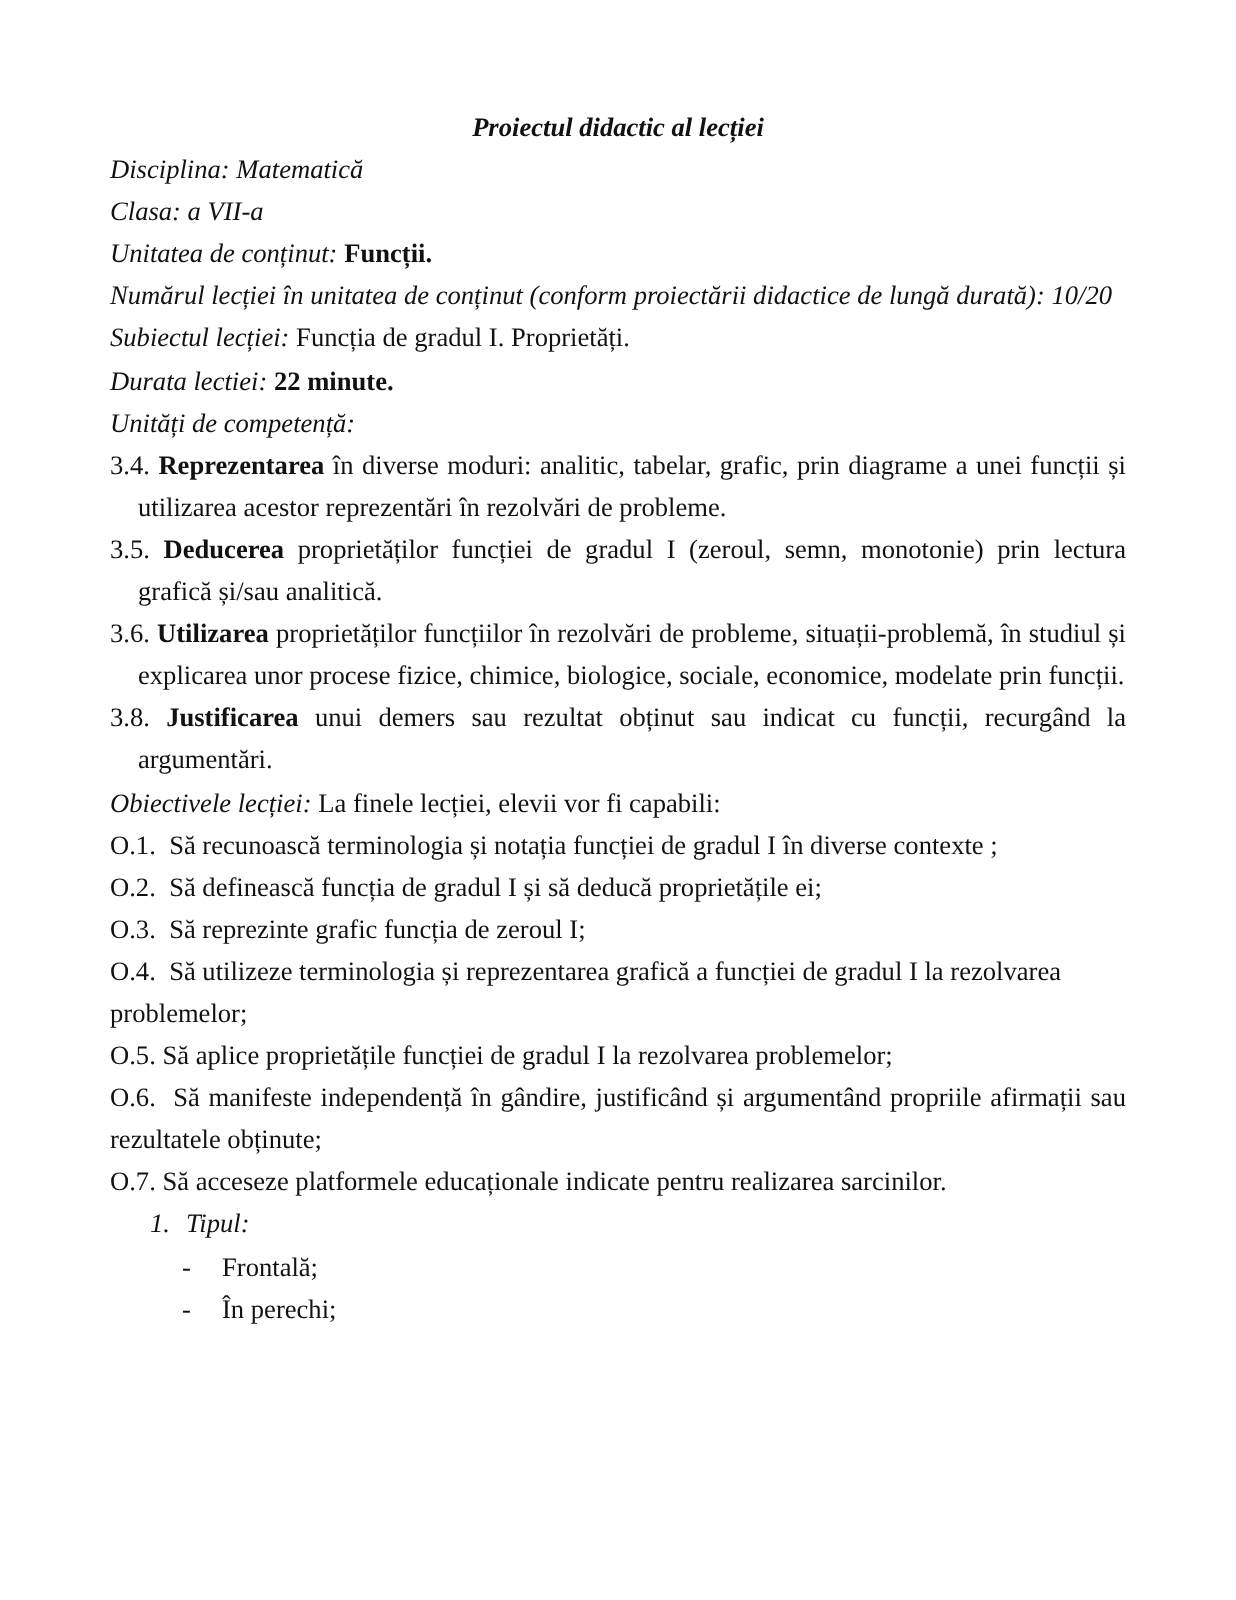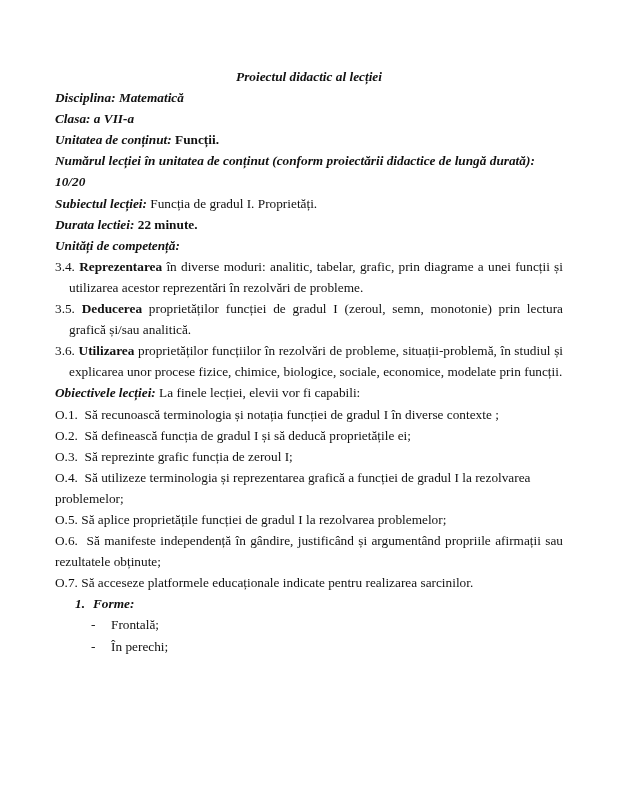--- a/index.html
+++ b/index.html
@@ -1,21 +1,21 @@
 <!DOCTYPE html>
 <html><head>
 <meta charset="utf-8">
 <style>
   html, body { margin: 0; padding: 0; background: #ffffff; }
   body { width: 618px; height: 800px; position: relative; overflow: hidden;
          font-family: "Liberation Serif", serif; font-size: 13.3px; color: #111; }
-  .page { position: absolute; left: 55px; top: 66px; width: 508px; }
+  .page { position: absolute; left: 55px; top: 53px; width: 508px; }
   .line { line-height: 21.1px; margin: 0; }
   .title { text-align: center; font-style: italic; font-weight: bold; }
-  .bi { font-style: italic; font-weight: bold; }
+  .bi { font-style: italic; font-weight: normal; }
   .b { font-weight: bold; margin-top: 46px; }
   .just { text-align: justify; }
   .hang { padding-left: 14px; text-indent: -14px; text-align: justify; }
   .numlist { padding-left: 20px; }
   .numlist .n { display: inline-block; width: 18px; }
   .dash { padding-left: 36px; }
   .dash .d { display: inline-block; width: 20px; }
 </style>
 </head>
 <body>
@@ -27,28 +27,29 @@
   <p class="line bi">Clasa: a VII-a</p>
   <p class="line"><span class="bi">Unitatea de conținut:</span><span class="b"> Funcții.</span></p>
   <p class="line bi">Numărul lecției în unitatea de conținut (conform proiectării didactice de lungă durată): 10/20</p>
   <p class="line"><span class="bi">Subiectul lecției:</span><span> Funcția de gradul I. Proprietăți.</span></p>
   <p class="line"><span class="bi">Durata lectiei:</span><span class="b"> 22 minute.</span></p>
   <p class="line bi">Unități de competență:</p>
 
   <p class="line hang"><span>3.4.</span> <span class="b">Reprezentarea</span><span> în diverse moduri: analitic, tabelar, grafic, prin diagrame a unei funcții și utilizarea acestor reprezentări în rezolvări de probleme.</span></p>
   <p class="line hang"><span>3.5.</span> <span class="b">Deducerea</span><span> proprietăților funcției de gradul I (zeroul, semn, monotonie) prin lectura grafică și/sau analitică.</span></p>
   <p class="line hang"><span>3.6.</span> <span class="b">Utilizarea</span><span> proprietăților funcțiilor  în rezolvări de probleme, situații-problemă, în studiul și explicarea unor procese fizice, chimice, biologice, sociale, economice, modelate prin funcții.</span></p>
+  <p class="line hang"><span>3.8.</span> <span class="b">Justificarea</span><span> unui demers sau rezultat obținut sau indicat cu funcții, recurgând la argumentări.</span></p>
 
   <p class="line"><span class="bi">Obiectivele lecției:</span><span> La finele lecției, elevii vor fi capabili:</span></p>
 
   <p class="line"><span>O.1.</span>&nbsp; <span>Să recunoască terminologia și notația funcției de gradul I în diverse contexte ;</span></p>
   <p class="line"><span>O.2.</span>&nbsp; <span>Să definească funcția de gradul I și să deducă proprietățile ei;</span></p>
   <p class="line"><span>O.3.</span>&nbsp; <span>Să reprezinte grafic funcția de zeroul I;</span></p>
   <p class="line"><span>O.4.</span>&nbsp; <span>Să utilizeze terminologia și reprezentarea grafică a funcției de gradul I la rezolvarea problemelor;</span></p>
   <p class="line"><span>O.5.</span> <span>Să aplice proprietățile funcției de gradul I la rezolvarea problemelor;</span></p>
   <p class="line just"><span>O.6.</span>&nbsp; <span>Să manifeste independență în gândire, justificând  și argumentând propriile afirmații sau rezultatele obținute;</span></p>
   <p class="line"><span>O.7.</span> <span>Să acceseze platformele educaționale indicate pentru realizarea sarcinilor.</span></p>
 
 
-  <p class="line numlist bi"><span class="n">1.</span><span>Forme:</span></p>
+  <p class="line numlist bi"><span class="n">1.</span><span>Tipul:</span></p>
   <p class="line dash"><span class="d">-</span><span>Frontală;</span></p>
   <p class="line dash"><span class="d">-</span><span>În perechi;</span></p>
 </div>
 
 </body></html>

